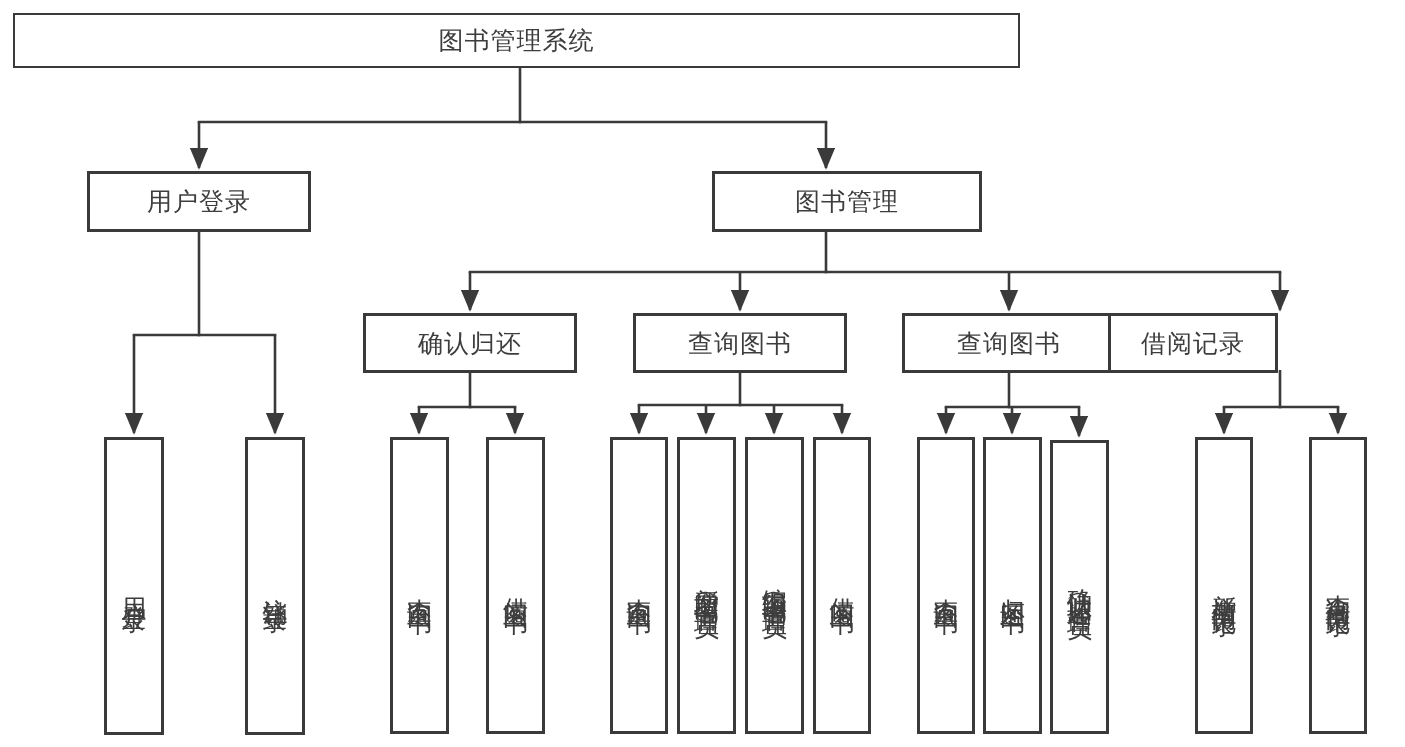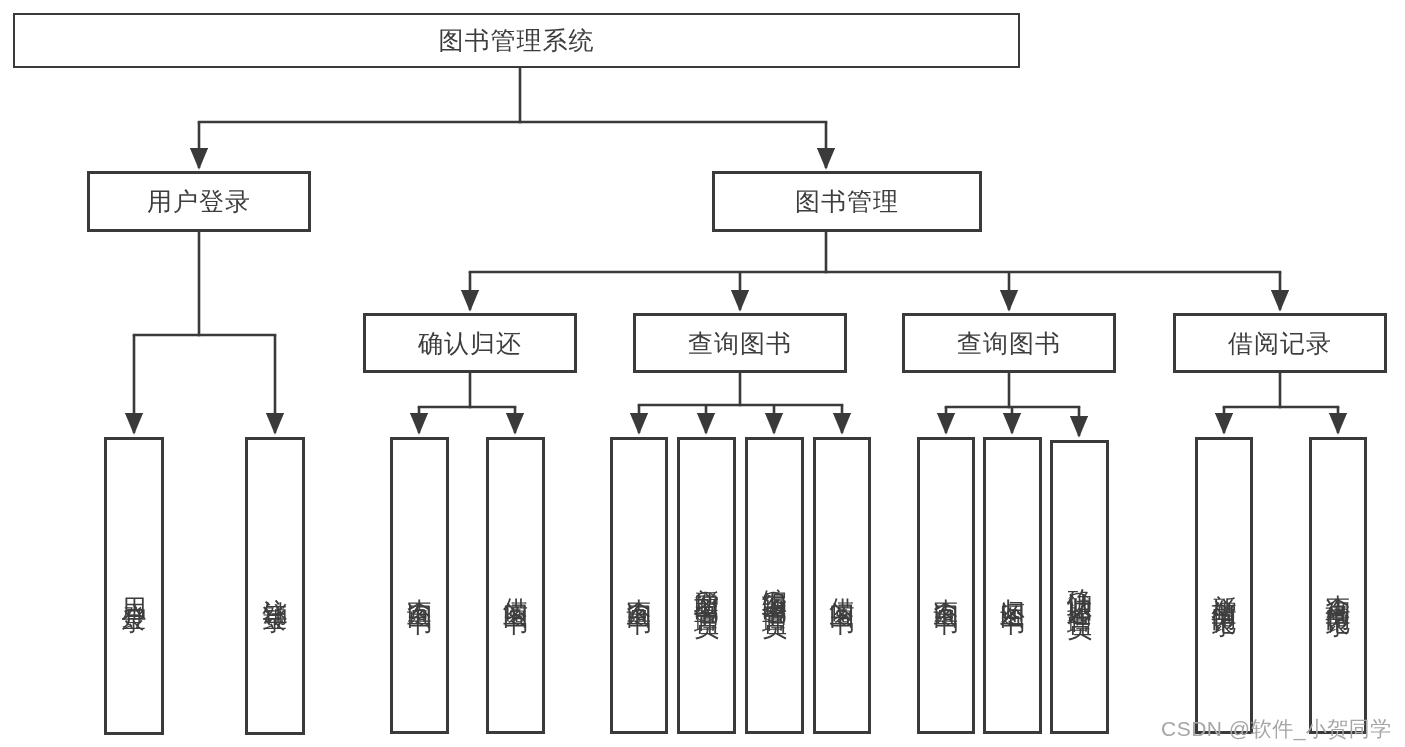--- a/index.html
+++ b/index.html
@@ -93,21 +93,21 @@
 
   <div class="box" style="left:363px;top:313px;width:214px;height:60px">
     <span class="hlabel">确认归还</span>
   </div>
   <div class="box" style="left:633px;top:313px;width:214px;height:60px">
     <span class="hlabel">查询图书</span>
   </div>
   <div class="box" style="left:902px;top:313px;width:214px;height:60px">
     <span class="hlabel">查询图书</span>
   </div>
-  <div class="box" style="left:1173px;top:313px;width:214px;height:60px">
+  <div class="box" style="left:1108px;top:313px;width:170px;height:60px">
     <span class="hlabel">借阅记录</span>
   </div>
 
   <div class="box" style="left:104px;top:437px;width:60px;height:298px">
     <span class="vlabel">用户登录</span>
   </div>
   <div class="box" style="left:245px;top:437px;width:60px;height:298px">
     <span class="vlabel">注销登录</span>
   </div>
 
@@ -141,15 +141,14 @@
     <span class="vlabel">确认归还（管理员）</span>
   </div>
 
   <div class="box" style="left:1195px;top:437px;width:58px;height:297px">
     <span class="vlabel">新增借阅记录</span>
   </div>
   <div class="box" style="left:1309px;top:437px;width:58px;height:297px">
     <span class="vlabel">查询借阅记录</span>
   </div>
 
-  <div class="watermark">CSDN @软件_小贺同学</div>
 
 </div>
 
 </body></html>

